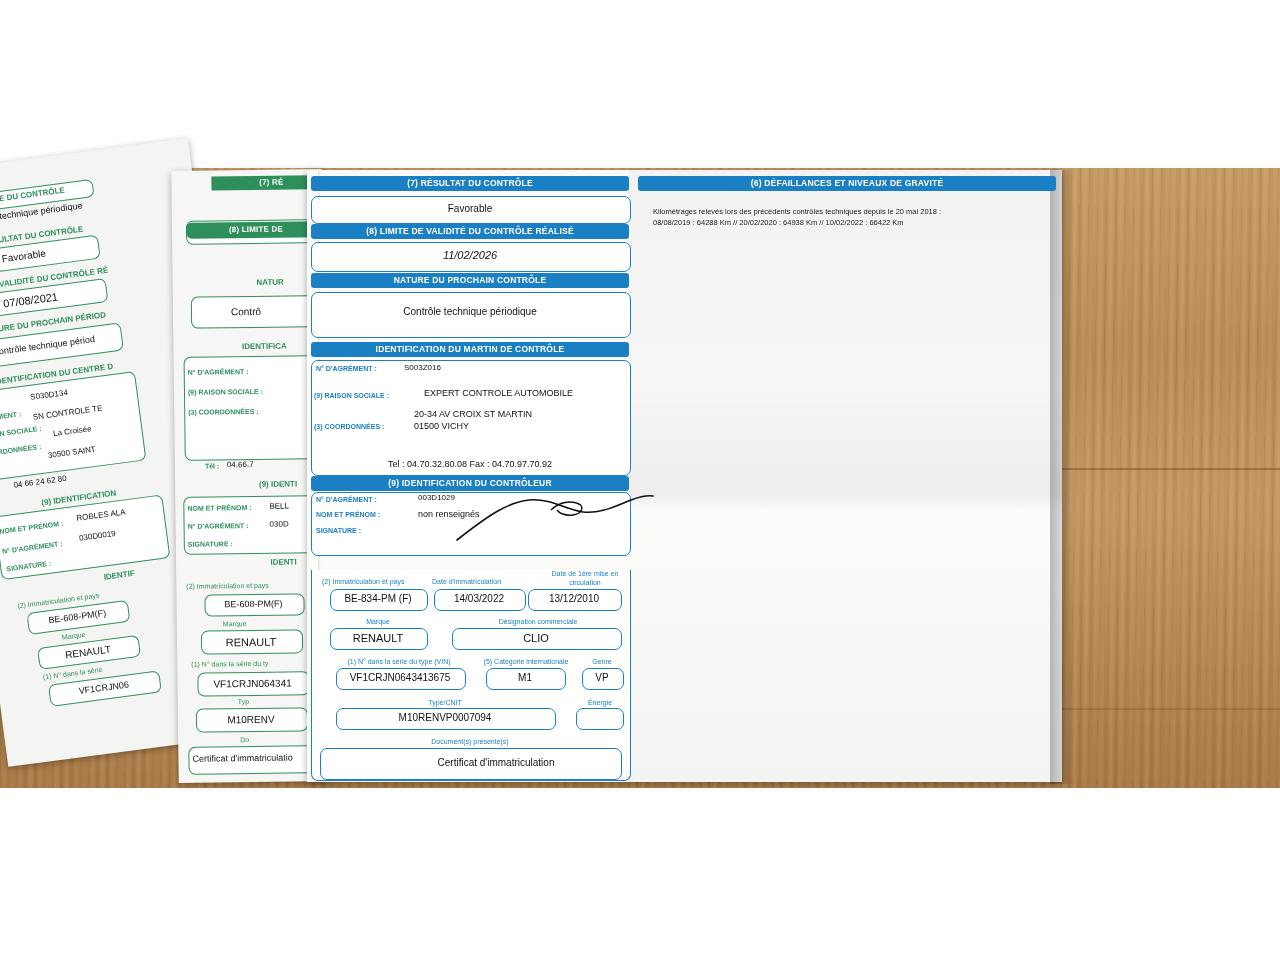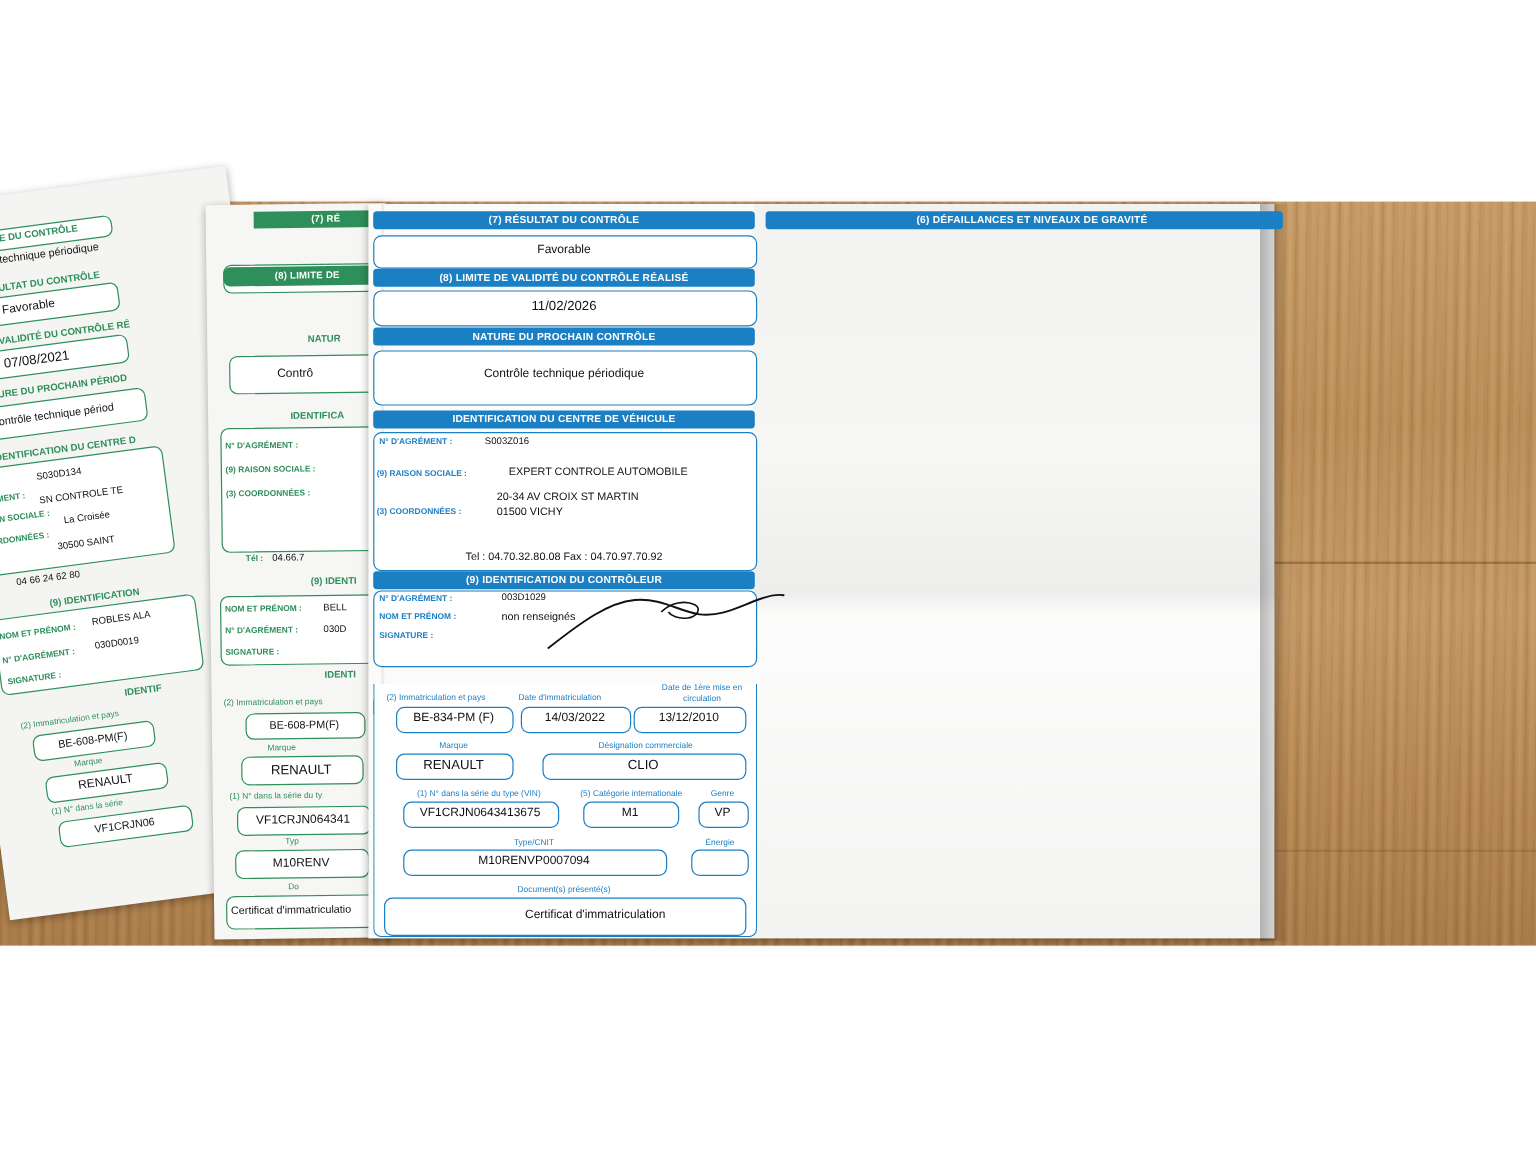--- a/index.html
+++ b/index.html
@@ -198,27 +198,27 @@
   <div class="fold-h"></div>
   <div class="fold-v"></div>
   <div class="shadow-right"></div>
 
   <div class="m bar blue-bar" style="left:311px;top:176px;width:318px;height:15px;font-size:8.5px;line-height:15px;border-radius:3px;">(7) RÉSULTAT DU CONTRÔLE</div>
   <div class="m box" style="left:311px;top:196px;width:318px;height:26px;"></div>
   <div class="m val" style="left:311px;top:203px;width:318px;font-size:10px;">Favorable</div>
 
   <div class="m bar blue-bar" style="left:311px;top:224px;width:318px;height:15px;font-size:8.5px;line-height:15px;border-radius:3px;">(8) LIMITE DE VALIDITÉ DU CONTRÔLE RÉALISÉ</div>
   <div class="m box" style="left:311px;top:242px;width:318px;height:28px;"></div>
-  <div class="m val" style="left:311px;top:249px;width:318px;font-size:11px;">11/02/2026</div>
+  <div class="m val" style="left:311px;top:249px;width:318px;font-size:11px;font-style:italic;">11/02/2026</div>
 
   <div class="m bar blue-bar" style="left:311px;top:273px;width:318px;height:15px;font-size:8.5px;line-height:15px;border-radius:3px;">NATURE DU PROCHAIN CONTRÔLE</div>
   <div class="m box" style="left:311px;top:292px;width:318px;height:44px;"></div>
   <div class="m val" style="left:311px;top:306px;width:318px;font-size:10px;">Contrôle technique périodique</div>
 
-  <div class="m bar blue-bar" style="left:311px;top:342px;width:318px;height:15px;font-size:8.5px;line-height:15px;border-radius:3px;">IDENTIFICATION DU CENTRE DE VÉHICULE</div>
+  <div class="m bar blue-bar" style="left:311px;top:342px;width:318px;height:15px;font-size:8.5px;line-height:15px;border-radius:3px;">IDENTIFICATION DU MARTIN DE CONTRÔLE</div>
   <div class="m box" style="left:311px;top:360px;width:318px;height:114px;"></div>
   <div class="m xs" style="left:316px;top:365px;color:#1b7fc4;font-weight:bold;">N° D'AGRÉMENT :</div>
   <div class="m sm" style="left:404px;top:363px;color:#111;">S003Z016</div>
   <div class="m xs" style="left:314px;top:392px;color:#1b7fc4;font-weight:bold;">(9) RAISON SOCIALE :</div>
   <div class="m sm" style="left:424px;top:388px;color:#111;font-size:9px;">EXPERT CONTROLE AUTOMOBILE</div>
   <div class="m xs" style="left:314px;top:423px;color:#1b7fc4;font-weight:bold;">(3) COORDONNÉES :</div>
   <div class="m sm" style="left:414px;top:409px;color:#111;font-size:9px;">20-34 AV CROIX ST MARTIN</div>
   <div class="m sm" style="left:414px;top:421px;color:#111;font-size:9px;">01500 VICHY</div>
   <div class="m sm" style="left:311px;top:459px;width:318px;text-align:center;color:#111;font-size:9px;">Tel : 04.70.32.80.08 Fax : 04.70.97.70.92</div>
 
@@ -269,15 +269,19 @@
   <div class="m xs" style="left:572px;top:699px;width:56px;text-align:center;color:#1b7fc4;">Énergie</div>
   <div class="m box" style="left:336px;top:708px;width:218px;height:20px;"></div>
   <div class="m val" style="left:336px;top:712px;width:218px;font-size:10px;">M10RENVP0007094</div>
   <div class="m box" style="left:576px;top:708px;width:46px;height:20px;"></div>
   <div class="m val" style="left:576px;top:712px;width:46px;font-size:10px;margin-top:46px;">ES</div>
 
   <div class="m xs" style="left:320px;top:738px;width:300px;text-align:center;color:#1b7fc4;">Document(s) présenté(s)</div>
   <div class="m box" style="left:320px;top:748px;width:300px;height:30px;"></div>
   <div class="m val" style="left:320px;top:757px;width:352px;font-size:10px;">Certificat d'immatriculation</div>
 
-  <div class="m bar blue-bar" style="left:638px;top:176px;width:418px;height:15px;font-size:8.5px;line-height:15px;border-radius:3px;padding-left:13px;">(6) DÉFAILLANCES ET NIVEAUX DE GRAVITÉ</div>
+  <div class="m bar blue-bar" style="left:638px;top:176px;width:418px;height:15px;font-size:8.5px;line-height:15px;border-radius:3px;">(6) DÉFAILLANCES ET NIVEAUX DE GRAVITÉ</div>
+  <div class="km-text">
+    <div>Kilométrages relevés lors des précédents contrôles techniques depuis le 20 mai 2018 :</div>
+    <div>08/08/2019 : 64288 Km // 20/02/2020 : 64938 Km // 10/02/2022 : 66422 Km</div>
+  </div>
 
 </div>
 
 </body></html>

